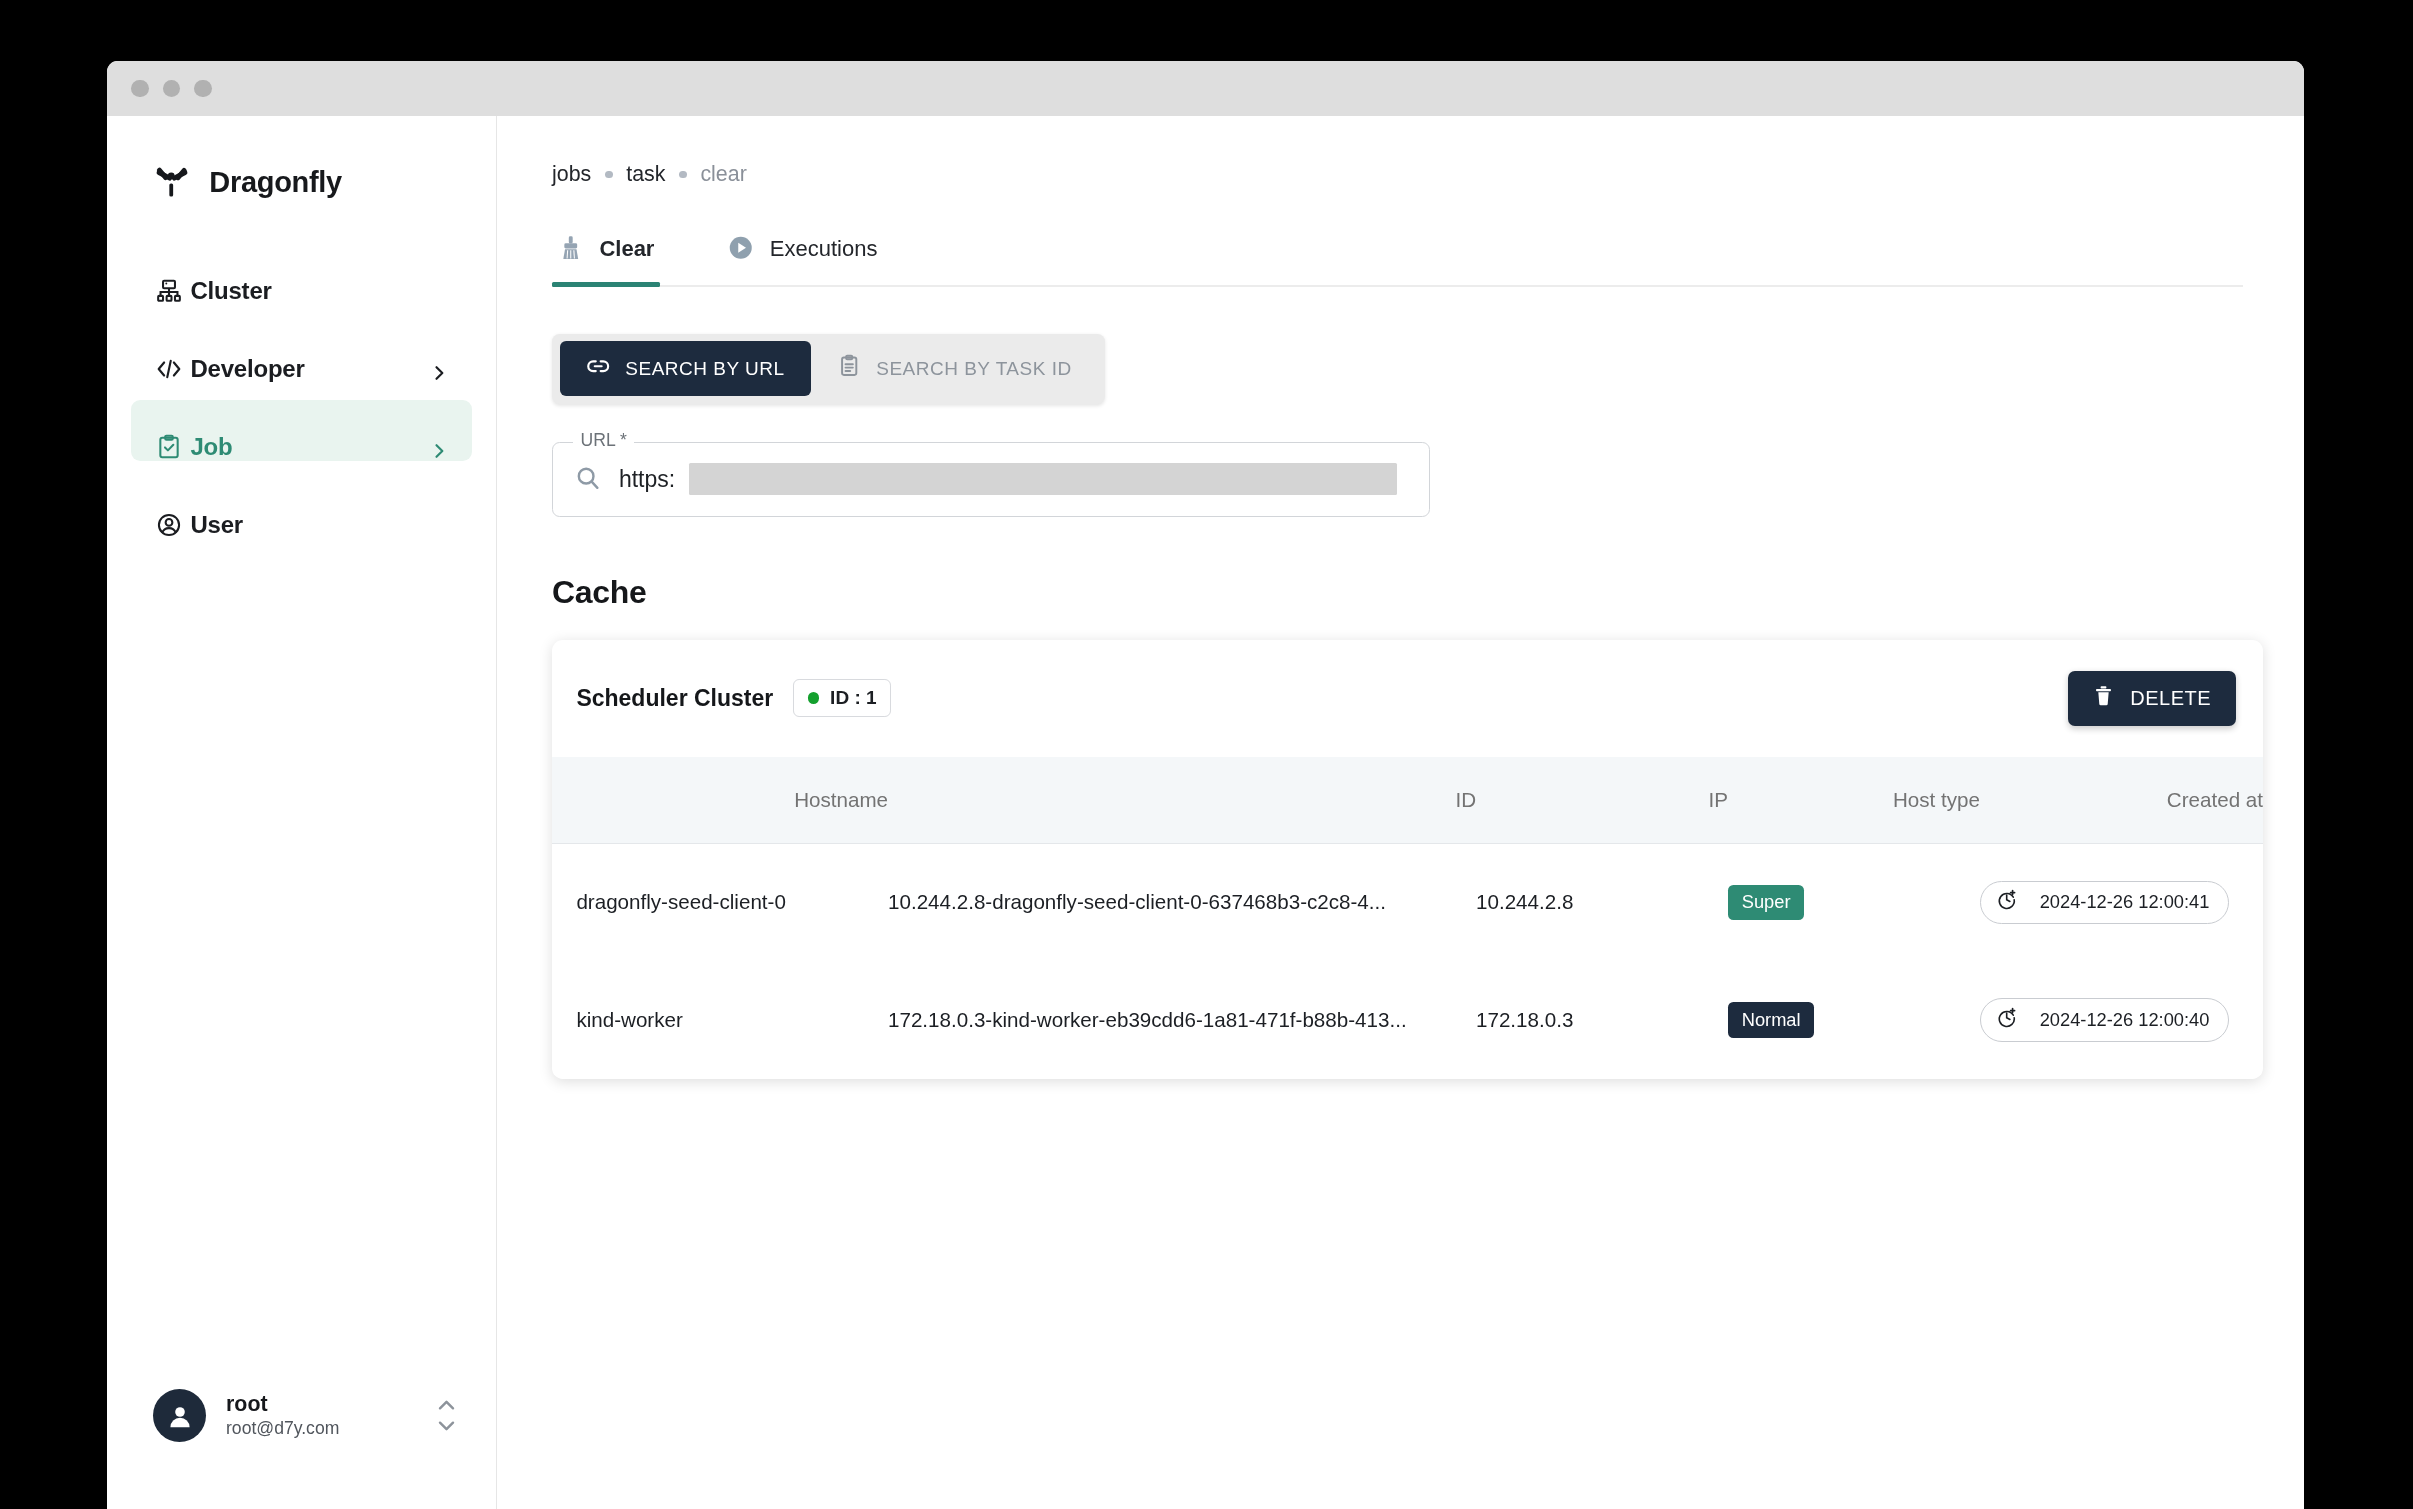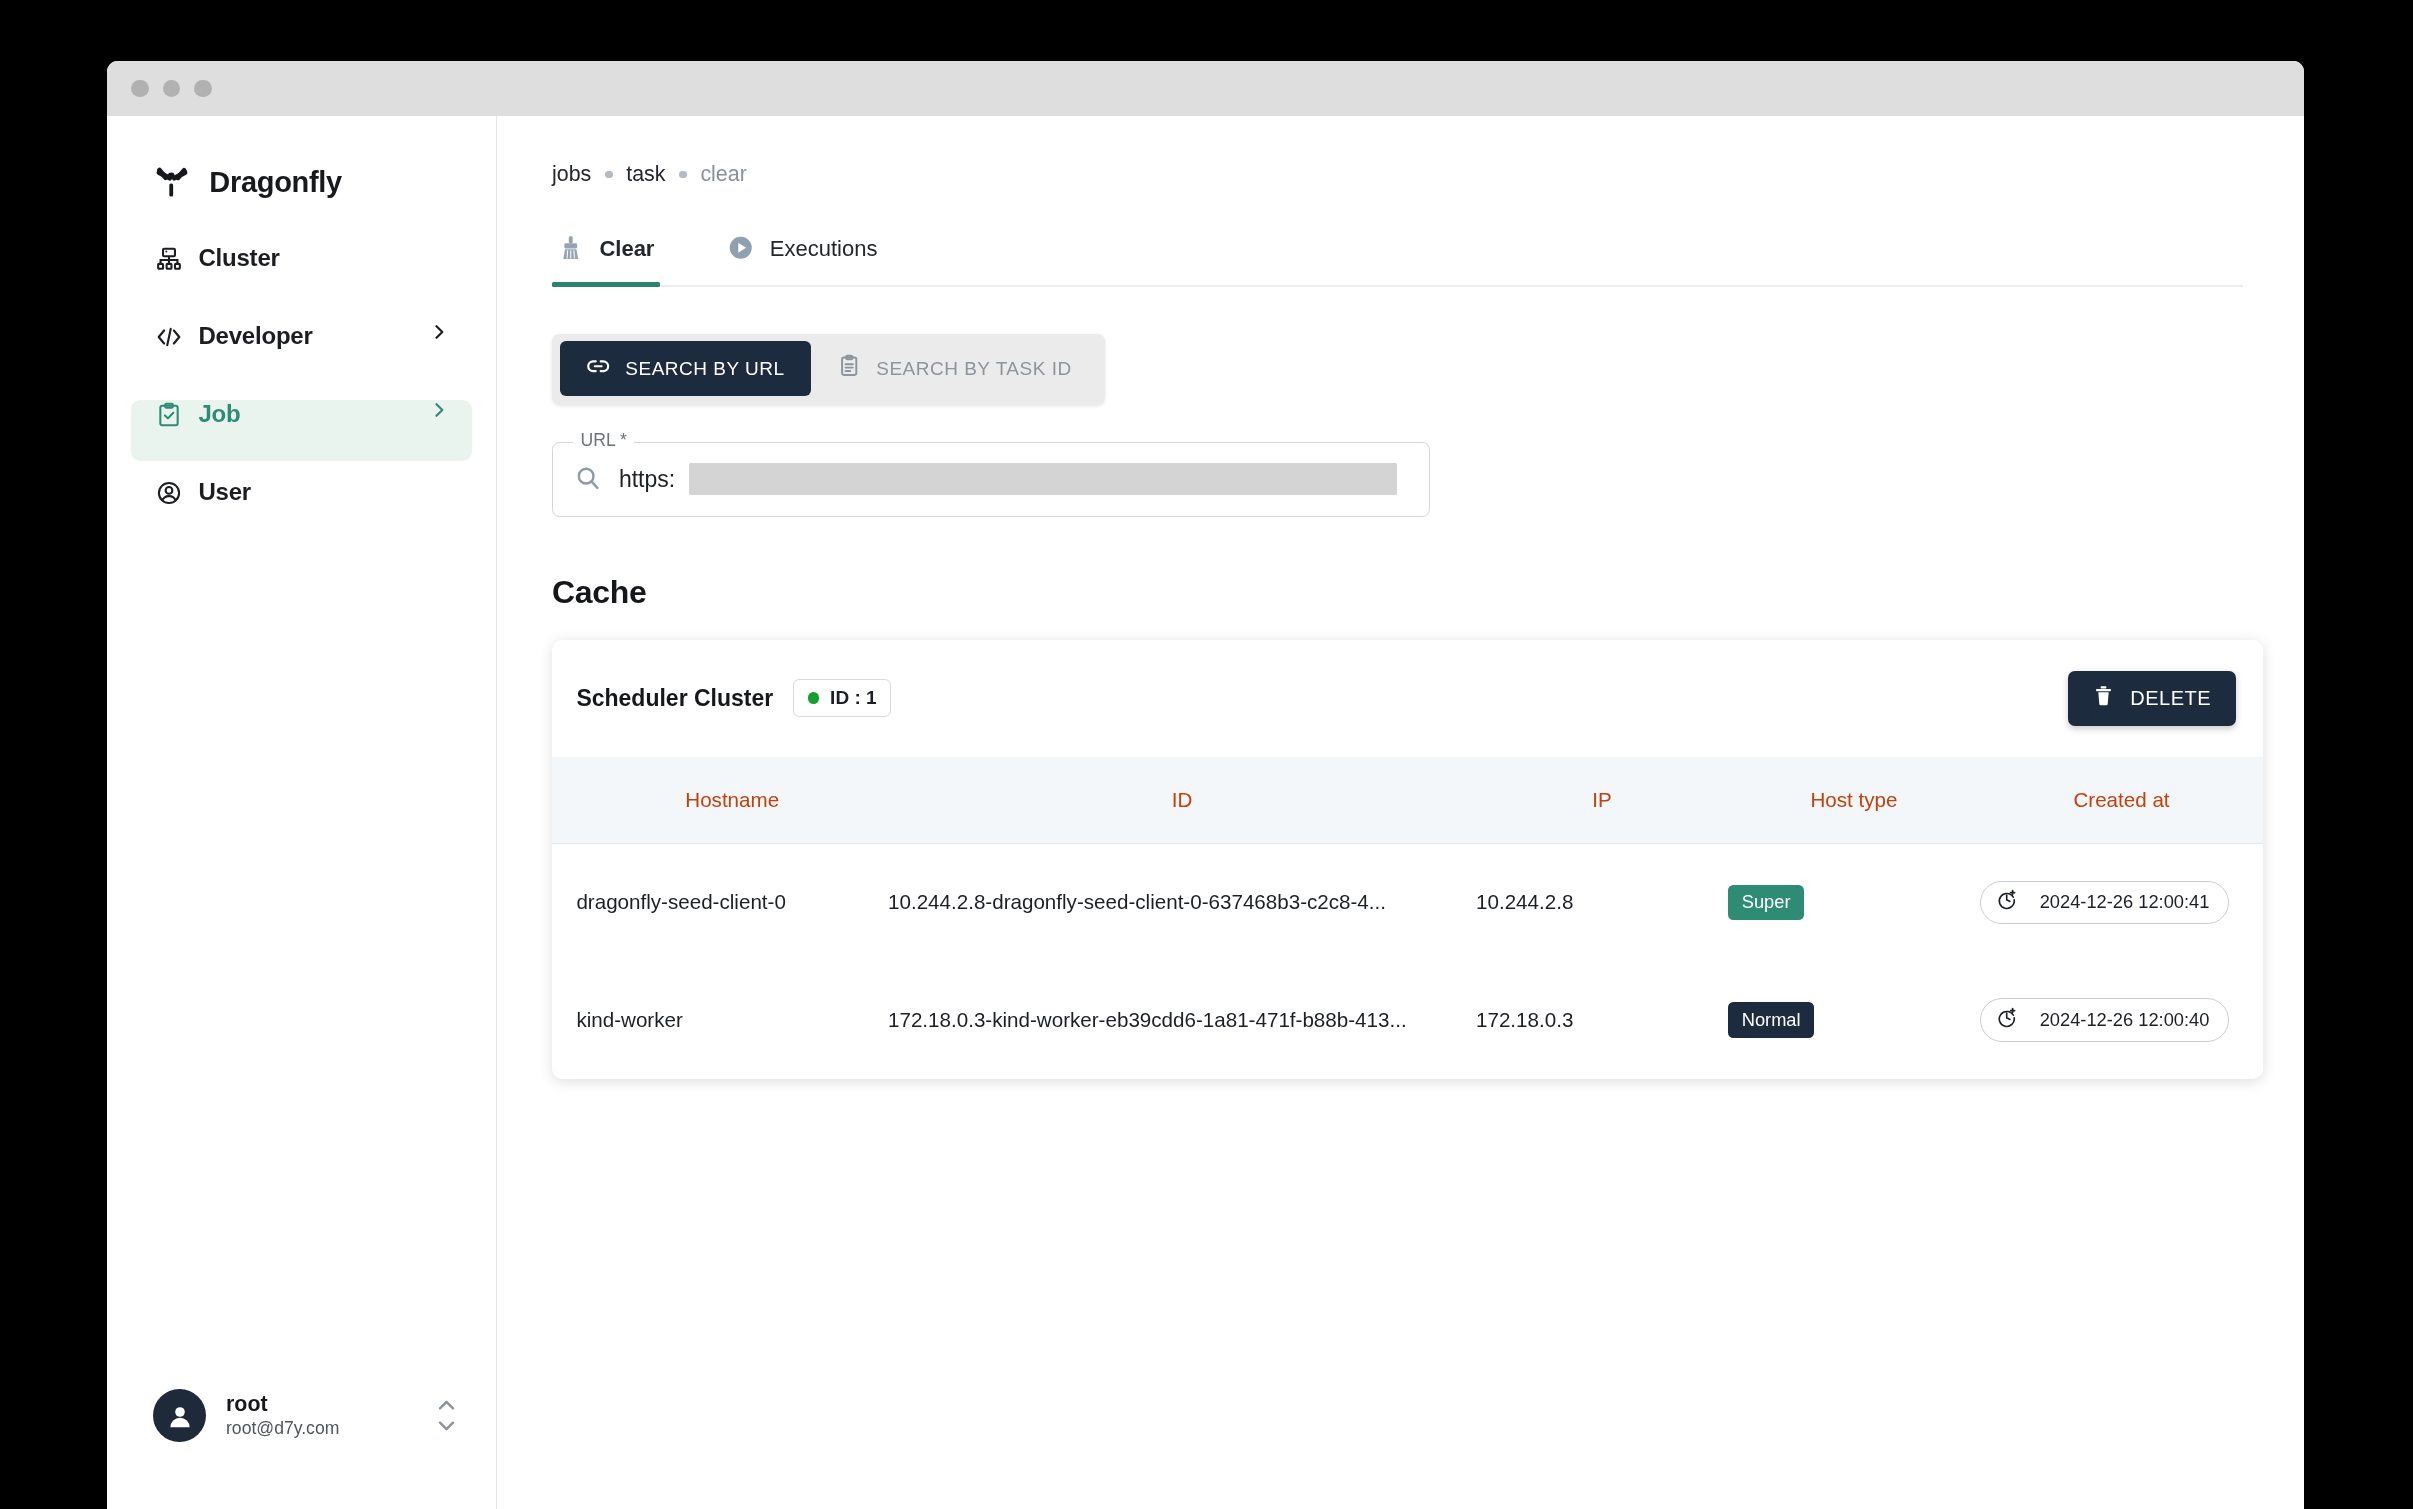--- a/index.html
+++ b/index.html
@@ -45,25 +45,25 @@
     display: flex; align-items: center; gap: 18.3px;
     padding: 47px 0 0 46px;
   }
   .brand-logo { width: 38px; height: 38px; flex-shrink: 0; }
   .brand-name {
     font-size: 29px; font-weight: 700; color: #17191c; letter-spacing: -0.3px;
   }
 
   .nav { margin-top: 43px; padding: 0 24.4px; }
   .nav-item {
-    display: flex; align-items: flex-start;
+    display: flex; align-items: flex-end;
     height: 61px;
     padding: 0 23px;
     border-radius: 9.2px;
-    gap: 15px;
+    gap: 7px;
     cursor: pointer;
     margin-bottom: 17px;
   }
   .nav-item .nav-icon { width: 29px; height: 29px; flex-shrink: 0; display:flex; align-items:center; justify-content:center; }
   .nav-item .nav-label { font-size: 24px; font-weight: 700; color: #1b1d21; letter-spacing: -0.2px; }
   .nav-item .nav-chev { margin-left: auto; width: 20px; height: 20px; }
   .nav-item.active { background: #e9f4ef; }
   .nav-item.active .nav-label { color: #2e8b74; }
 
   
@@ -185,21 +185,21 @@
     border-radius: 6.9px;
     padding: 0 24.4px; height: 55px;
     font-size: 20px; letter-spacing: 0.5px;
     cursor: pointer;
     box-shadow: 0 2.3px 6.1px rgba(0,0,0,0.20);
   }
 
   table { width: 100%; border-collapse: collapse; }
   thead tr { background: #f4f7f9; }
   thead th {
-    text-align: center; font-size: 20.6px; font-weight: 400; color: #c2410c;
+    text-align: right; font-size: 20.6px; font-weight: 400; color: #737373;
     padding: 31px 0 31px 0;
     border-bottom: 1.5px solid #e4e7ea;
   }
   tbody td { padding: 37px 0; font-size: 20.6px; color: #1c1f24; vertical-align: middle; }
   .col-host { width: 336px; padding-left: 24.4px !important; }
   .col-id { width: 588px; }
   .col-ip { width: 252px; }
   .col-type { width: 252px; }
   .col-created { width: 283px; }
   thead th.col-host { padding-left: 24.4px; }

